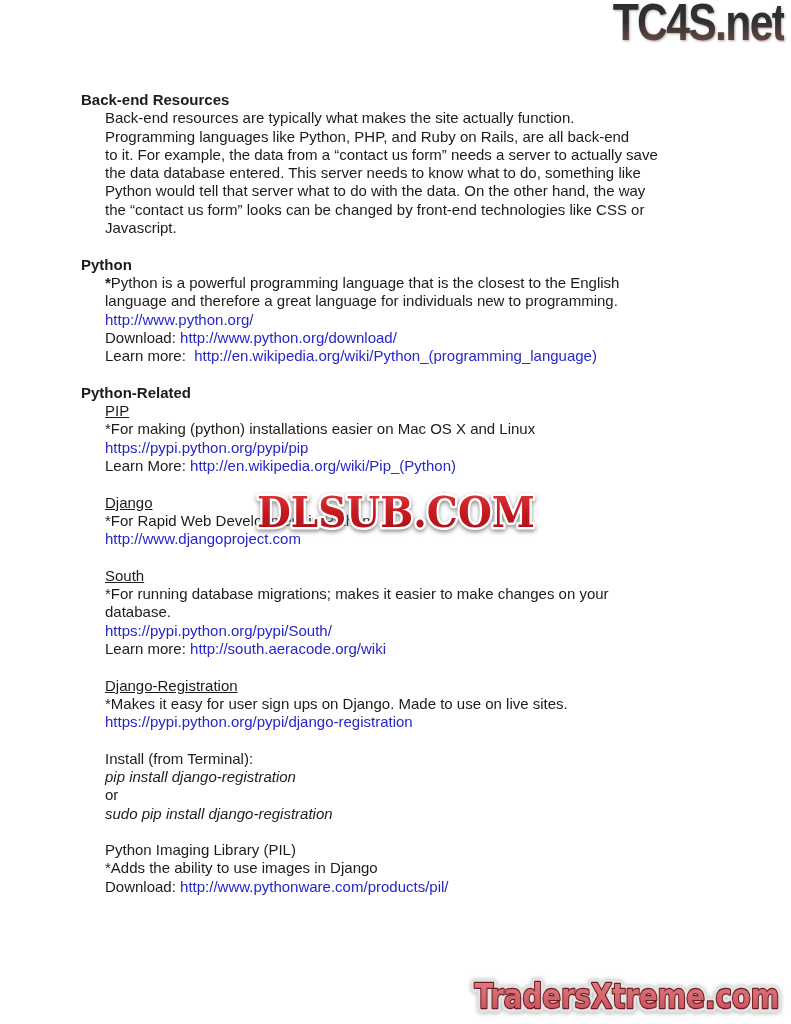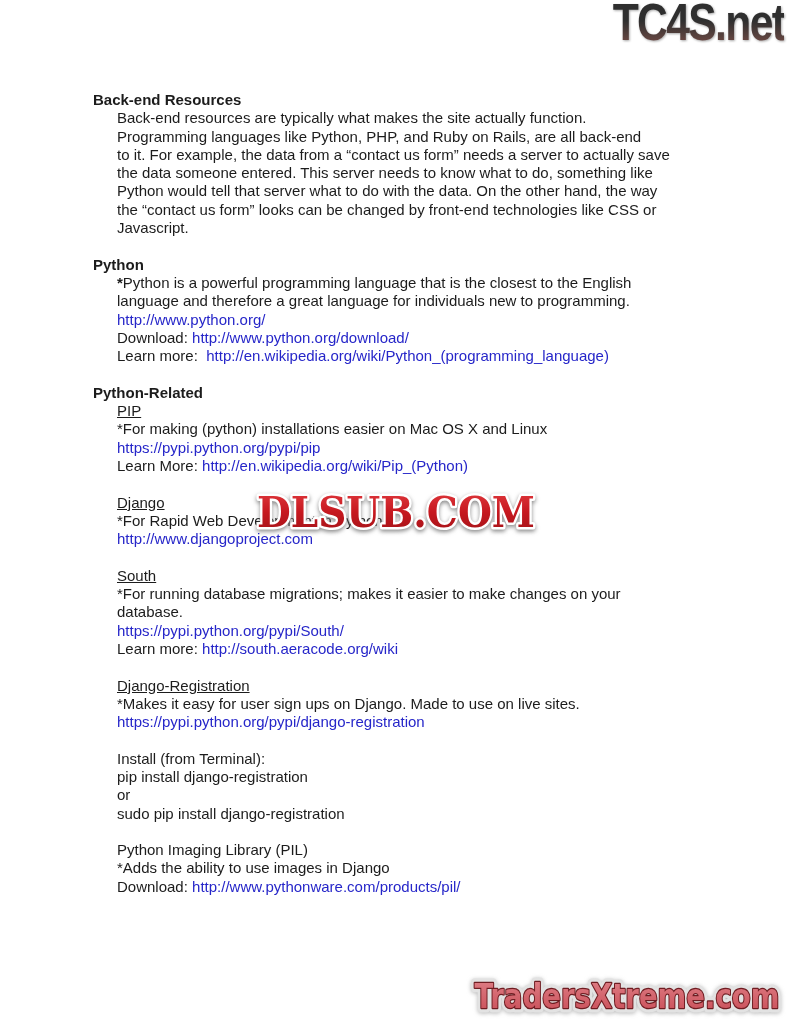--- a/index.html
+++ b/index.html
@@ -11,32 +11,32 @@
   *{margin:0;padding:0;box-sizing:border-box;}
   html,body{width:791px;height:1024px;}
   body{
     background:var(--bg);
     position:relative;
     overflow:hidden;
     font-family:"Liberation Sans", sans-serif;
   }
   .doc{
     position:absolute;
-    top:91px; left:93px; right:20px;
+    top:91px; left:81px; right:20px;
     font-size:15px;
     line-height:18.3px;
     color:var(--text);
     white-space:nowrap;
   }
   .line{height:18.3px;}
   .sp{height:18.3px;}
   .ind{padding-left:24px;}
   .b{font-weight:bold;}
   .u{text-decoration:underline;}
-  .i{}
+  .i{font-style:italic;}
   .pre{white-space:pre;}
   a.lnk{color:var(--link);cursor:pointer;}
 
   
   .wm-tc4s{
     position:absolute;
     top:-4px; right:7px;
     font-family:"Liberation Sans", sans-serif;
     font-weight:bold;
     font-size:52px;
@@ -101,21 +101,21 @@
 </style>
 </head>
 <body>
 
 <div class="doc">
 
   <div class="line b">Back-end Resources</div>
   <div class="line ind">Back-end resources are typically what makes the site actually function.</div>
   <div class="line ind">Programming languages like Python, PHP, and Ruby on Rails, are all back-end</div>
   <div class="line ind">to it. For example, the data from a “contact us form” needs a server to actually save</div>
-  <div class="line ind">the data someone entered. This server needs to know what to do, something like</div>
+  <div class="line ind">the data database entered. This server needs to know what to do, something like</div>
   <div class="line ind">Python would tell that server what to do with the data. On the other hand, the way</div>
   <div class="line ind">the “contact us form” looks can be changed by front-end technologies like CSS or</div>
   <div class="line ind">Javascript.</div>
 
   <div class="sp"></div>
 
   <div class="line b">Python</div>
   <div class="line ind"><span class="b">*</span><span>Python is a powerful programming language that is the closest to the English</span></div>
   <div class="line ind">language and therefore a great language for individuals new to programming.</div>
   <div class="line ind"><a class="lnk">http://www.python.org/</a></div>

